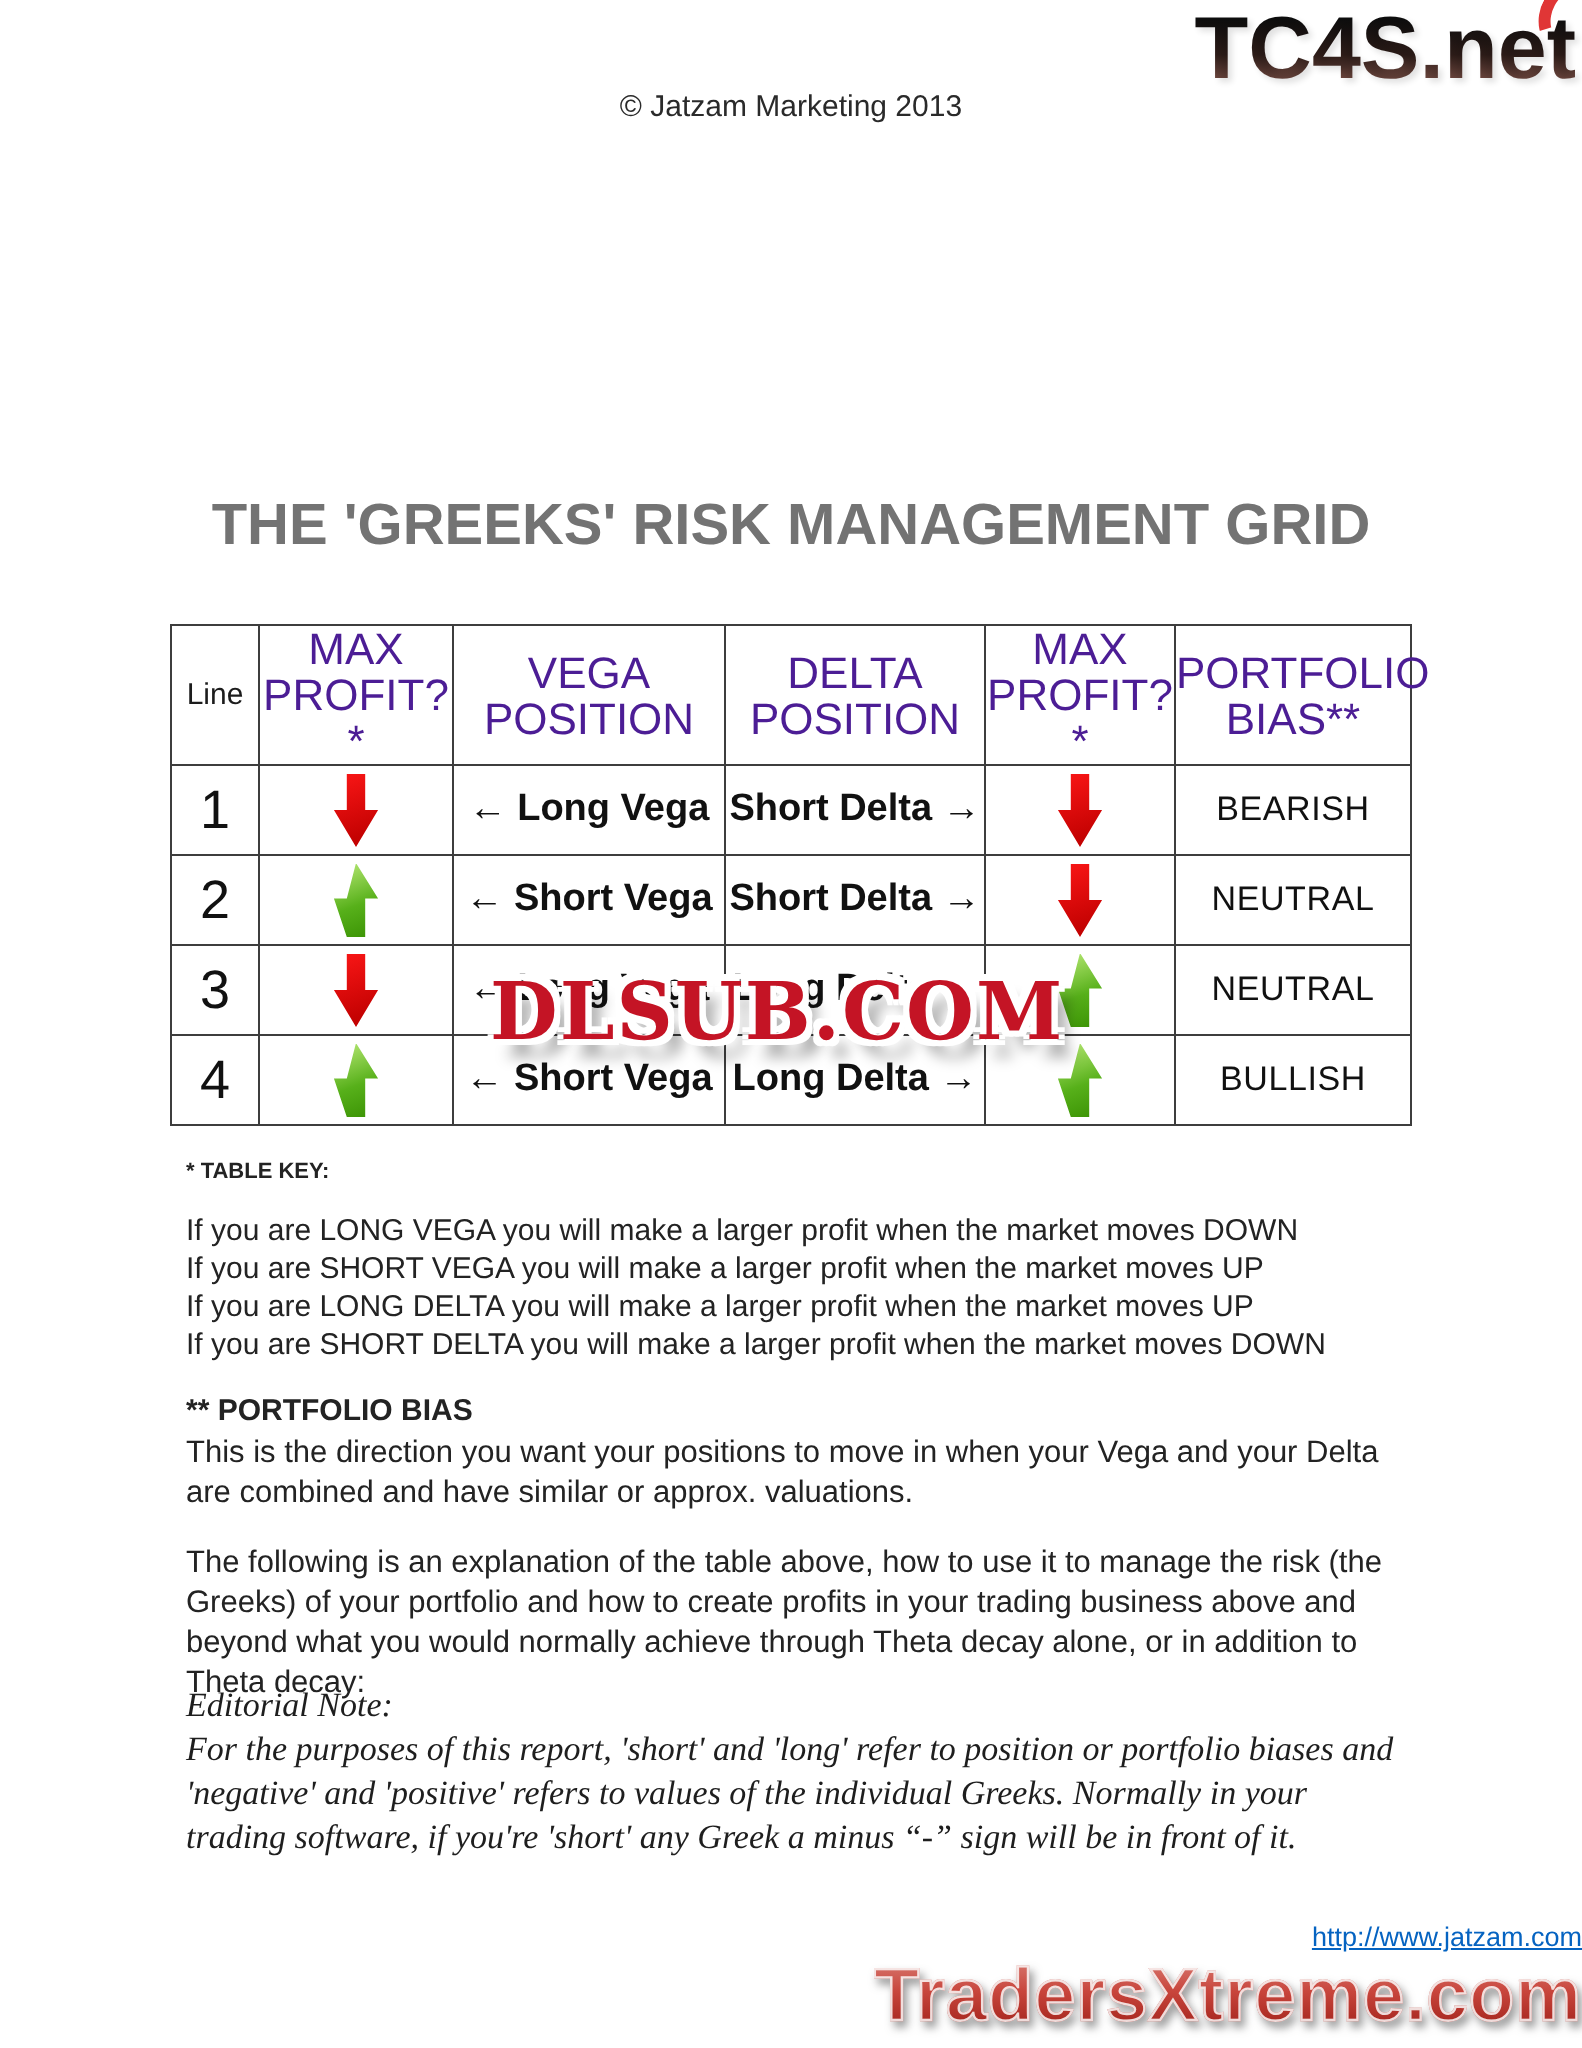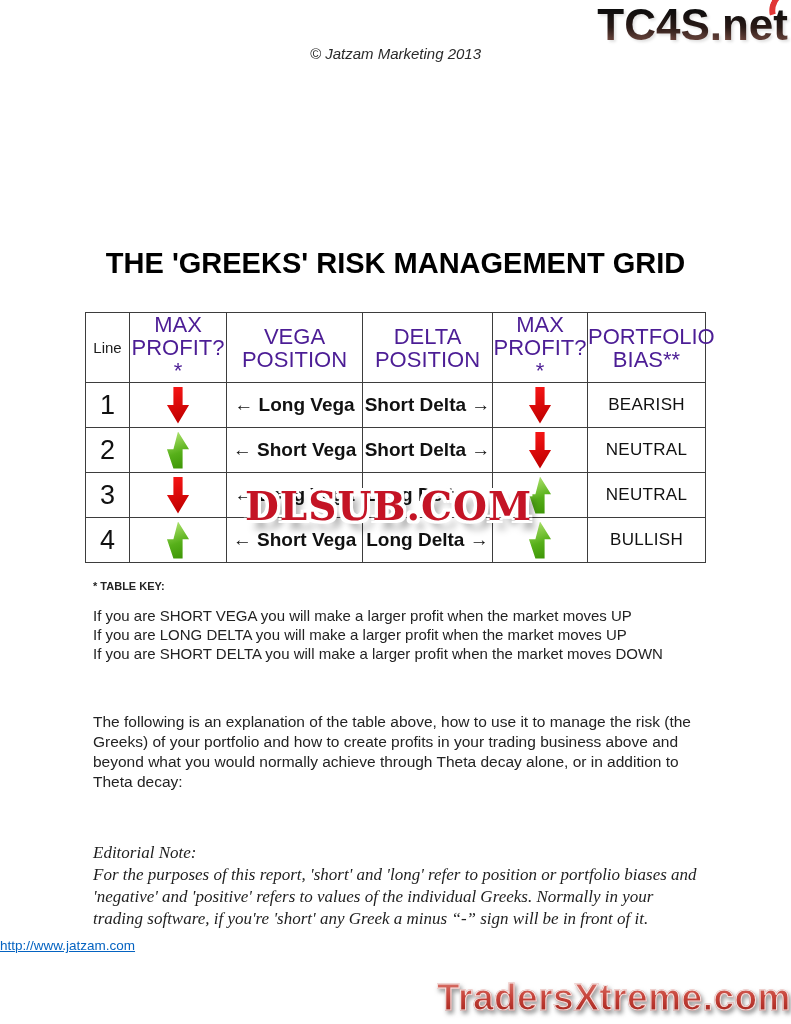--- a/index.html
+++ b/index.html
@@ -43,21 +43,20 @@
     transform: rotate(118deg);
   }
   .copyright {
     position: absolute;
     top: 45px;
     left: 0;
     width: 100%;
     text-align: center;
     font-size: 15px;
     color: #2a2a2a;
-    font-style: italic;
   }
 
   
   .main-title {
     position: absolute;
     top: 94px;
     left: 0;
     width: 100%;
     text-align: center;
     font-size: 29px;
@@ -66,21 +65,21 @@
     color: #151515;
   }
   .subtitle {
     position: absolute;
     top: 247px;
     left: 0;
     width: 100%;
     text-align: center;
     font-size: 29px;
     font-weight: 700;
-    color: #000000;
+    color: #737373;
   }
 
   
   table.risk-grid {
     position: absolute;
     top: 312px;
     left: 85px;
     width: 620px;
     border-collapse: collapse;
     table-layout: fixed;
@@ -152,24 +151,24 @@
     font-family: "Liberation Serif", serif;
     font-style: italic;
     font-size: 17px;
     line-height: 22px;
     color: #1e1e1e;
   }
 
   
   .footer-link-wrap {
     position: absolute;
-    top: 936px;
+    top: 960px;
     left: 0;
     width: 100%;
-    text-align: left;
+    text-align: right;
   }
   .footer-link-wrap a {
     font-size: 13.5px;
     color: #0563c1;
     text-decoration: underline;
     cursor: pointer;
   }
   .tx-logo {
     position: absolute;
     top: 976px;
@@ -266,27 +265,30 @@
         <td class="cell-bias">BULLISH</td>
       </tr>
     </tbody>
   </table>
 
   <div class="watermark">DLSUB.COM</div>
 
   <div class="section sec-key">
     <div class="sec-heading">* TABLE KEY:</div>
     <div class="key-lines">
+      <div class="key-line">If you are LONG VEGA you will make a larger profit when the market moves DOWN</div>
       <div class="key-line">If you are SHORT VEGA you will make a larger profit when the market moves UP</div>
       <div class="key-line">If you are LONG DELTA you will make a larger profit when the market moves UP</div>
       <div class="key-line">If you are SHORT DELTA you will make a larger profit when the market moves DOWN</div>
     </div>
   </div>
 
   <div class="section sec-bias">
+    <div class="sec-heading">** PORTFOLIO BIAS</div>
+    <div class="para">This is the direction you want your positions to move in when your Vega and your Delta are combined and have similar or approx. valuations.</div>
     <div class="para para2">The following is an explanation of the table above, how to use it to manage the risk (the Greeks) of your portfolio and how to create profits in your trading business above and beyond what you would normally achieve through Theta decay alone, or in addition to Theta decay:</div>
   </div>
 
   <div class="section sec-editorial">
     <div>Editorial Note:</div>
     <div>For the purposes of this report, 'short' and 'long' refer to position or portfolio biases and 'negative' and 'positive' refers to values of the individual Greeks. Normally in your trading software, if you're 'short' any Greek a minus “-” sign will be in front of it.</div>
   </div>
 
   <div class="footer-link-wrap">
     <a>http://www.jatzam.com</a>

